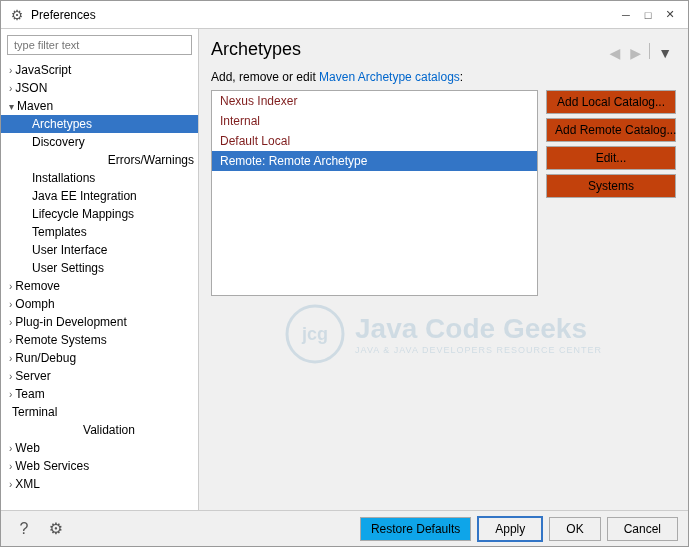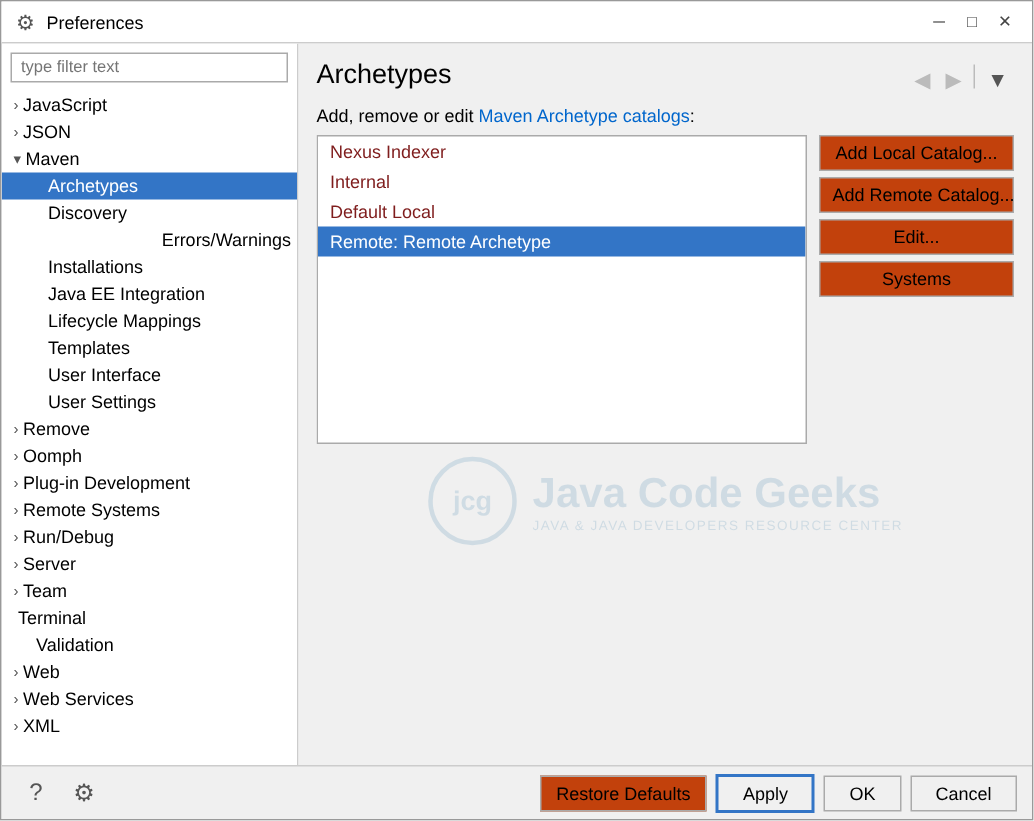--- a/index.html
+++ b/index.html
@@ -279,21 +279,21 @@
       cursor: pointer;
       display: flex;
       align-items: center;
       justify-content: center;
       font-size: 16px;
       color: #555;
       border-radius: 2px;
     }
     .restore-defaults-btn {
       padding: 4px 10px;
-      background: #c2410c;
+      background: #0ea5e9;
       border: 1px solid #aaa;
       cursor: pointer;
       font-size: 12px;
       margin-right: auto;
     }
     .panel-header-row {
       display: flex;
       align-items: center;
       justify-content: space-between;
       margin-bottom: 4px;
@@ -393,21 +393,21 @@
             <span class="label">Server</span>
           </div>
           <div class="tree-item" style="padding-left: 8px;">
             <span class="arrow">› </span>
             <span class="label">Team</span>
           </div>
           <div class="tree-item" style="padding-left: 8px;">
             <span class="arrow"></span>
             <span class="label">Terminal</span>
           </div>
-          <div class="tree-item" style="padding-left: 20px;">
+          <div class="tree-item" style="padding-left: 20px; justify-content: center;">
             <span class="arrow"></span>
             <span class="label">Validation</span>
           </div>
           <div class="tree-item" style="padding-left: 8px;">
             <span class="arrow">› </span>
             <span class="label">Web</span>
           </div>
           <div class="tree-item" style="padding-left: 8px;">
             <span class="arrow">› </span>
             <span class="label">Web Services</span>

